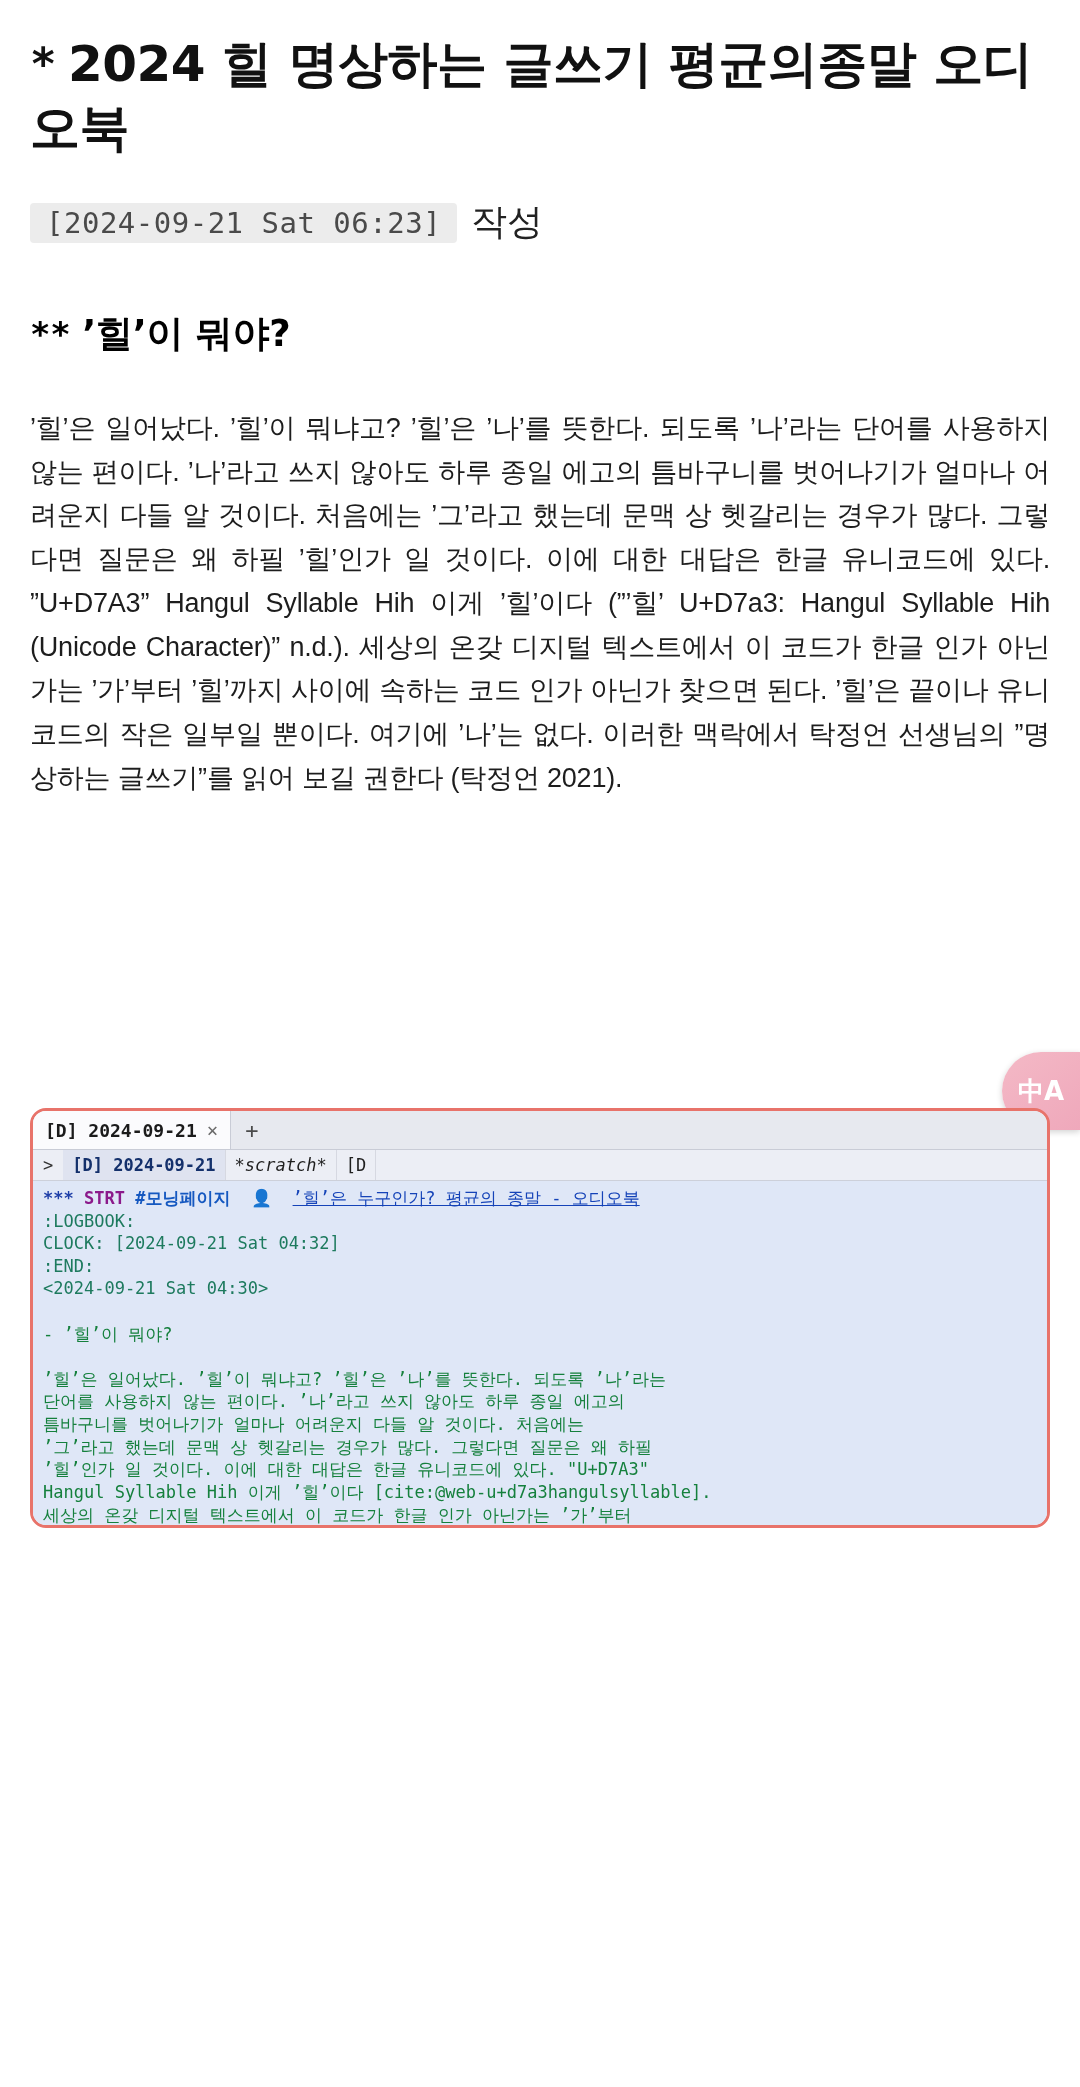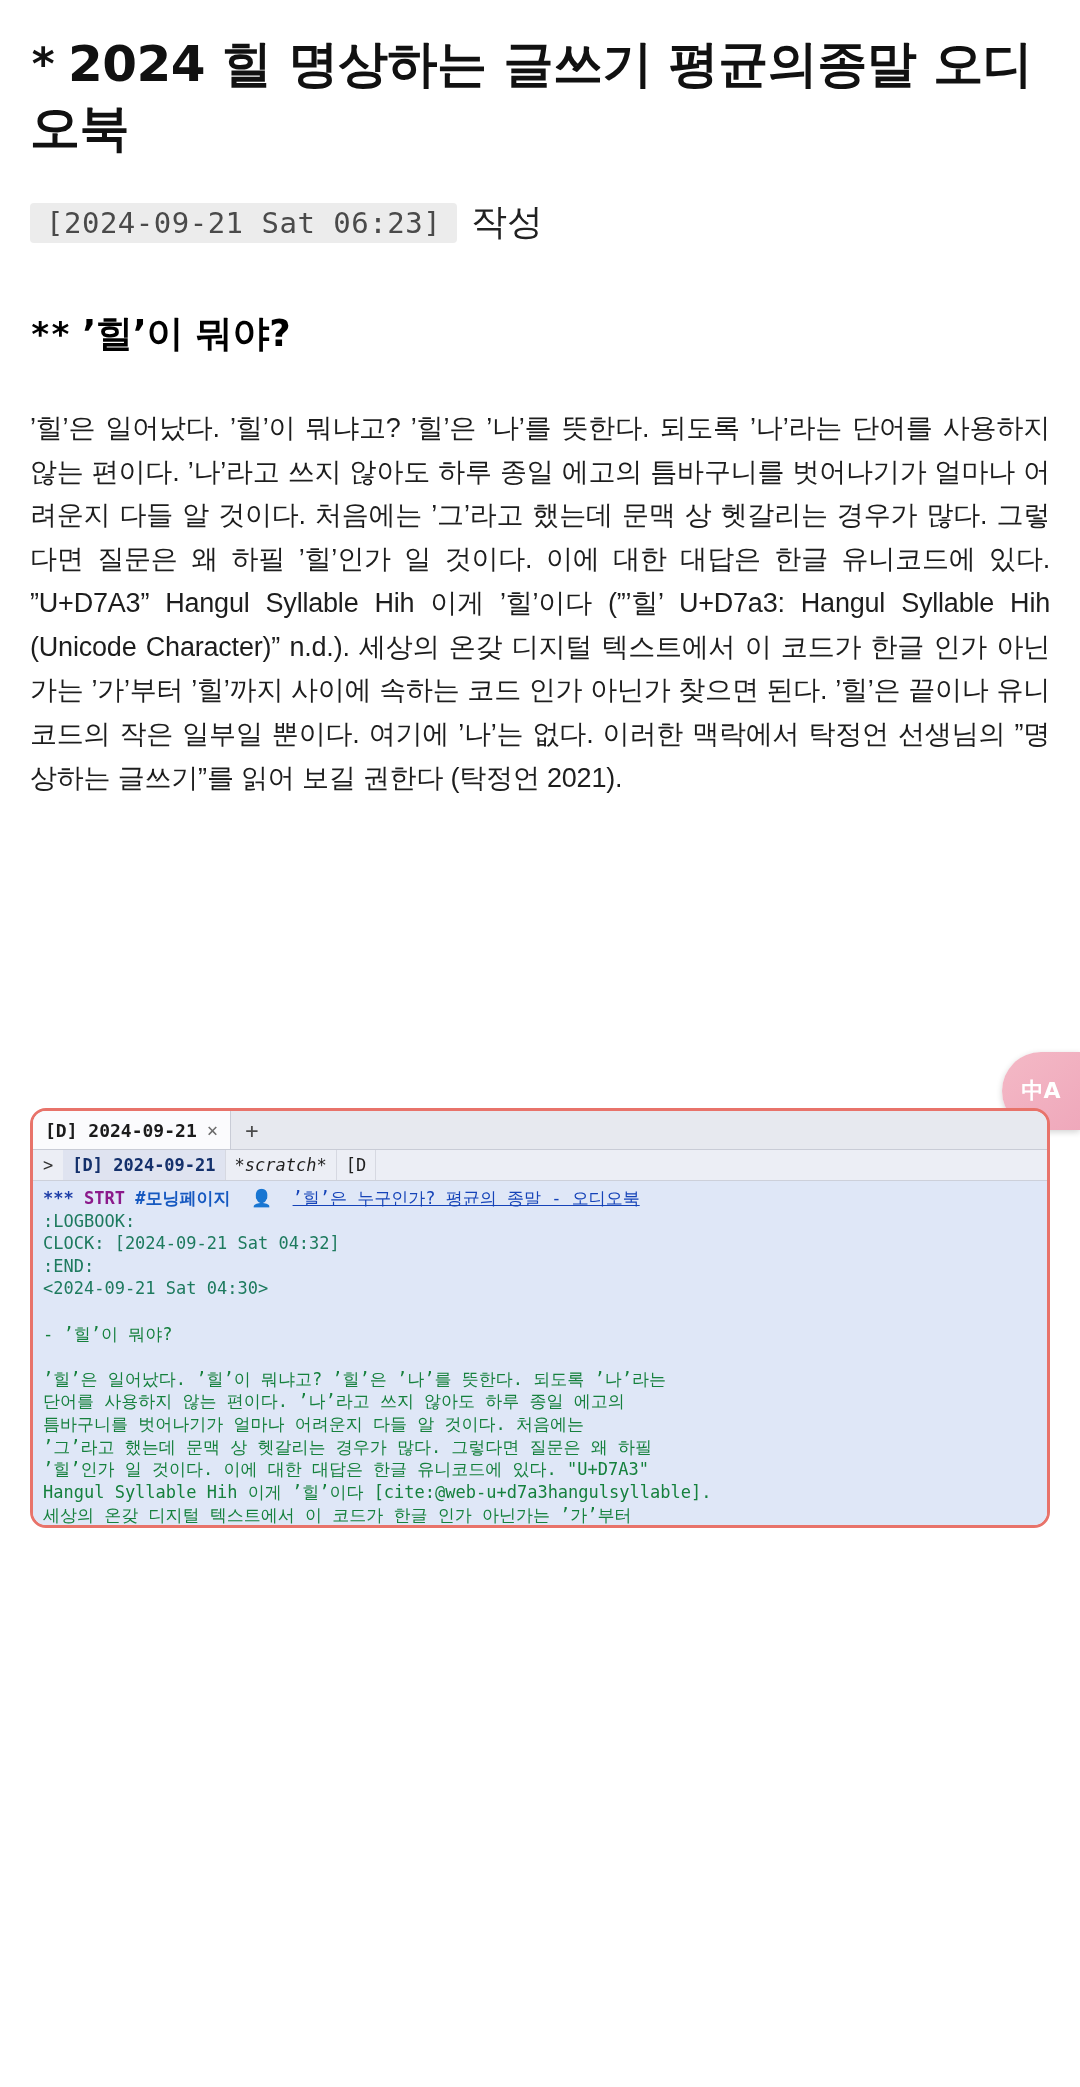--- a/index.html
+++ b/index.html
@@ -92,21 +92,21 @@
   .ime-button {
     position: absolute;
     right: 0px;
     top: 1052px;
     width: 78px;
     height: 78px;
     border-radius: 39px 0 0 39px;
     background: linear-gradient(140deg, #f4b9c6 0%, #efa8bb 100%);
     border: none;
     color: #ffffff;
-    font-size: 22px;
+    font-size: 26px;
     font-weight: bold;
     display: flex;
     align-items: center;
     justify-content: center;
     box-shadow: 0 2px 6px rgba(0,0,0,0.18);
     font-family: "DejaVu Sans", sans-serif;
   }
 
   
   .emacs-shot {

